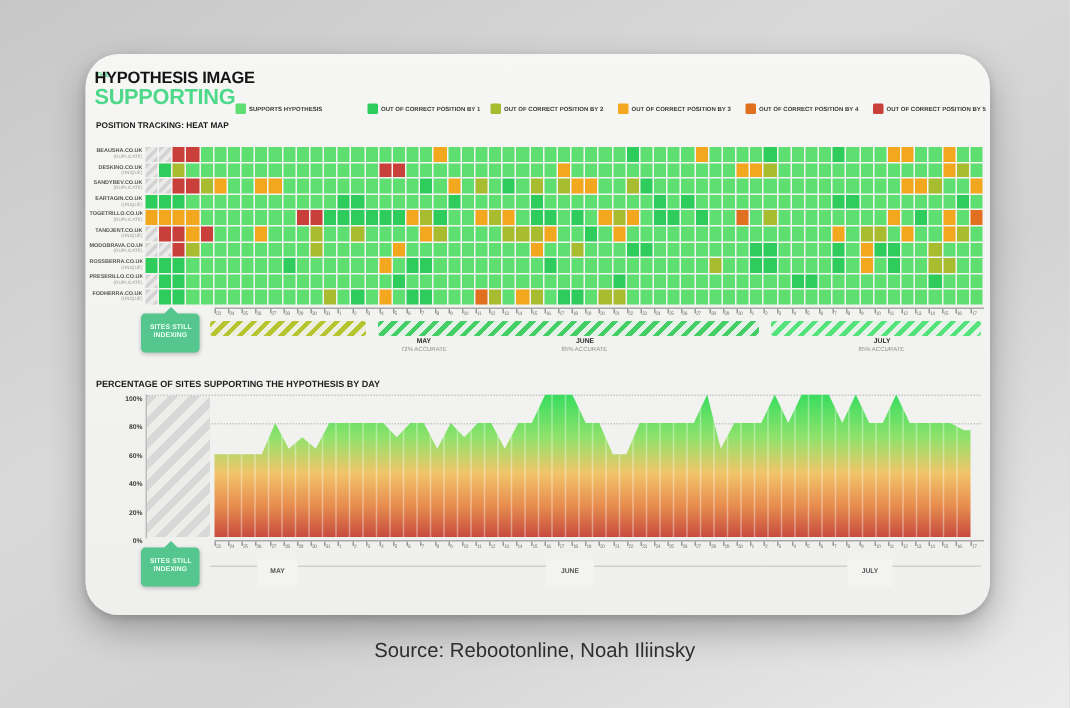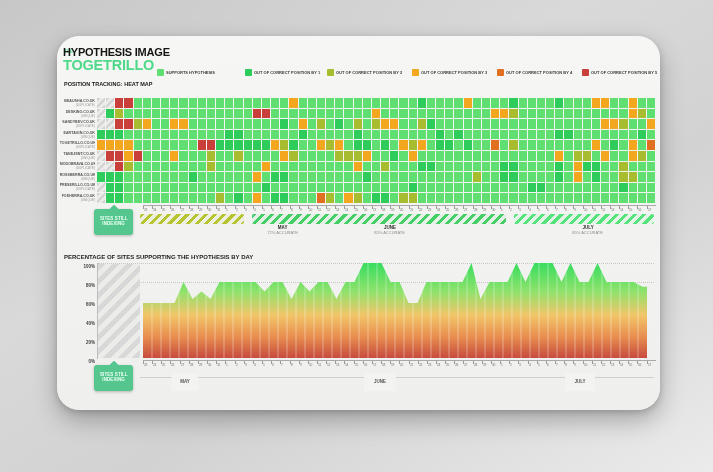--- a/index.html
+++ b/index.html
@@ -84,21 +84,21 @@
   .source{position:absolute;left:0;right:0;top:426px;text-align:center;font-size:13.5px;color:#2e2e2e;}
 </style>
 </head>
 <body>
 
 <div class="canvas">
   <div class="card">
 
     <div class="hdr-the"><span class="tt s45 b">THE</span></div>
     <div class="hdr-title">HYPOTHESIS IMAGE</div>
-    <div class="hdr-accent">TOGETRILLO</div>
+    <div class="hdr-accent">SUPPORTING</div>
     <div class="hdr-sub"><span class="tt s55 b">POSITION TRACKING: HEAT MAP</span></div>
 
     <div class="legend" id="legend">
         <div class="litem" style="left: 0px;">
           <span class="lsq" style="background: rgb(95, 223, 114);"></span>
           <span class="tt s40">SUPPORTS HYPOTHESIS</span>
         </div>
         <div class="litem" style="left: 88px;">
           <span class="lsq" style="background: rgb(46, 204, 90);"></span>
           <span class="tt s40">OUT OF CORRECT POSITION BY 1</span>
@@ -1253,13 +1253,14 @@
     <div class="mlab2" style="left:128px"><span class="tt c s45">MAY</span></div>
     <div class="mlab2" style="left:323px"><span class="tt c s45">JUNE</span></div>
     <div class="mlab2" style="left:523px"><span class="tt c s45">JULY</span></div>
 
     <div class="badge badge-bottom">
       <span class="tt c s45">SITES STILL</span>
       <span class="tt c s45">INDEXING</span>
     </div>
   </div>
 
+  <div class="source">Source: Rebootonline, Noah Iliinsky</div>
 </div>
 
 </body></html>

